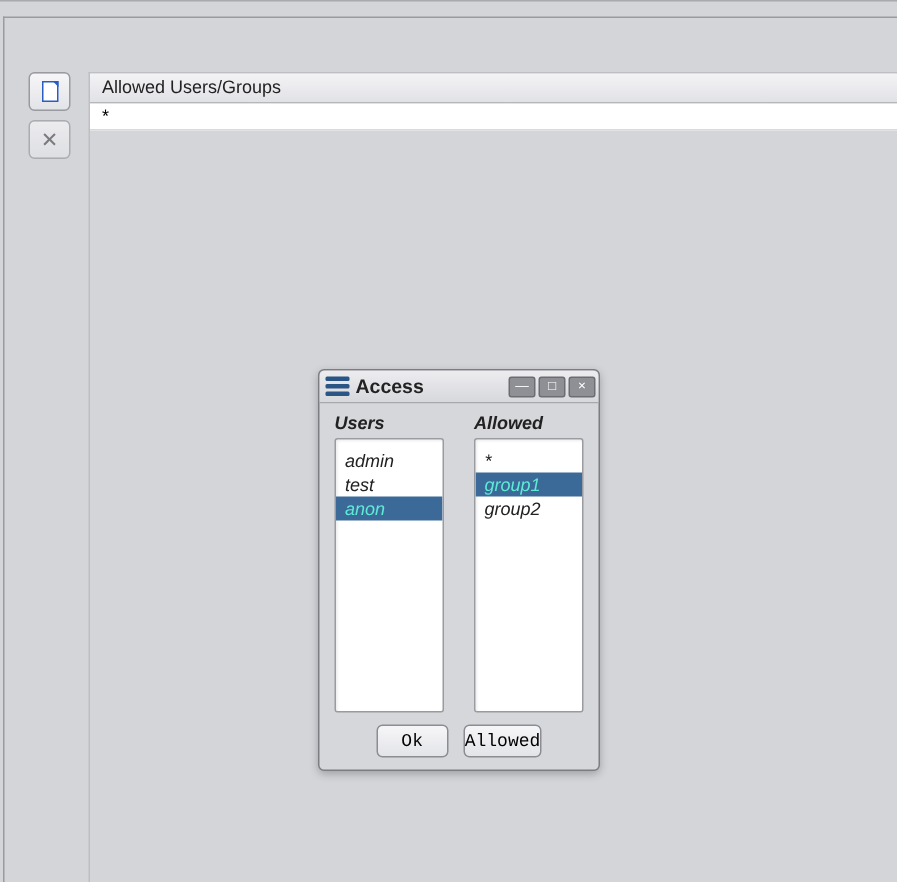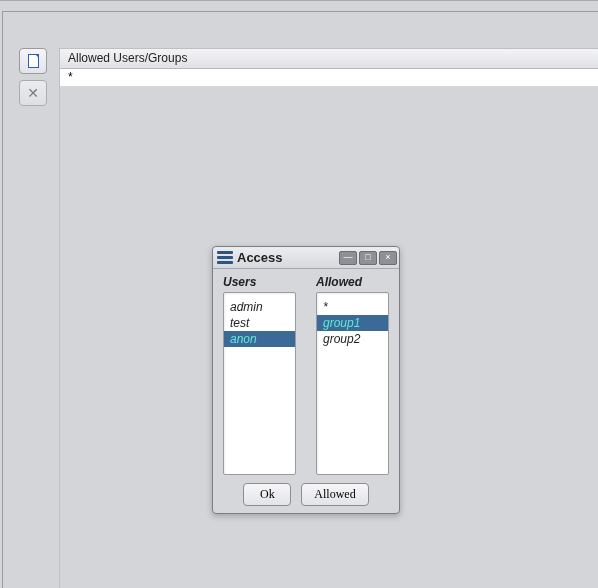--- a/index.html
+++ b/index.html
@@ -194,26 +194,26 @@
   }
   .dialog-footer {
     height: 38px;
     display: flex;
     align-items: center;
     justify-content: center;
     gap: 10px;
   }
   .dlg-btn {
     min-width: 48px;
-    padding: 3px 12px;
+    padding: 3px 0;
     border: 1px solid #8c8d92;
     border-radius: 4px;
     background: linear-gradient(#f6f6f8, #e3e4e8);
     font-size: 12px;
-    font-family: Liberation Serif, serif;
+    font-family: Liberation Mono, monospace;
     cursor: pointer;
   }
 </style>
 </head>
 <body>
 
 <div class="panel">
   <div class="panel-border">
 
     <div class="tool-col">

